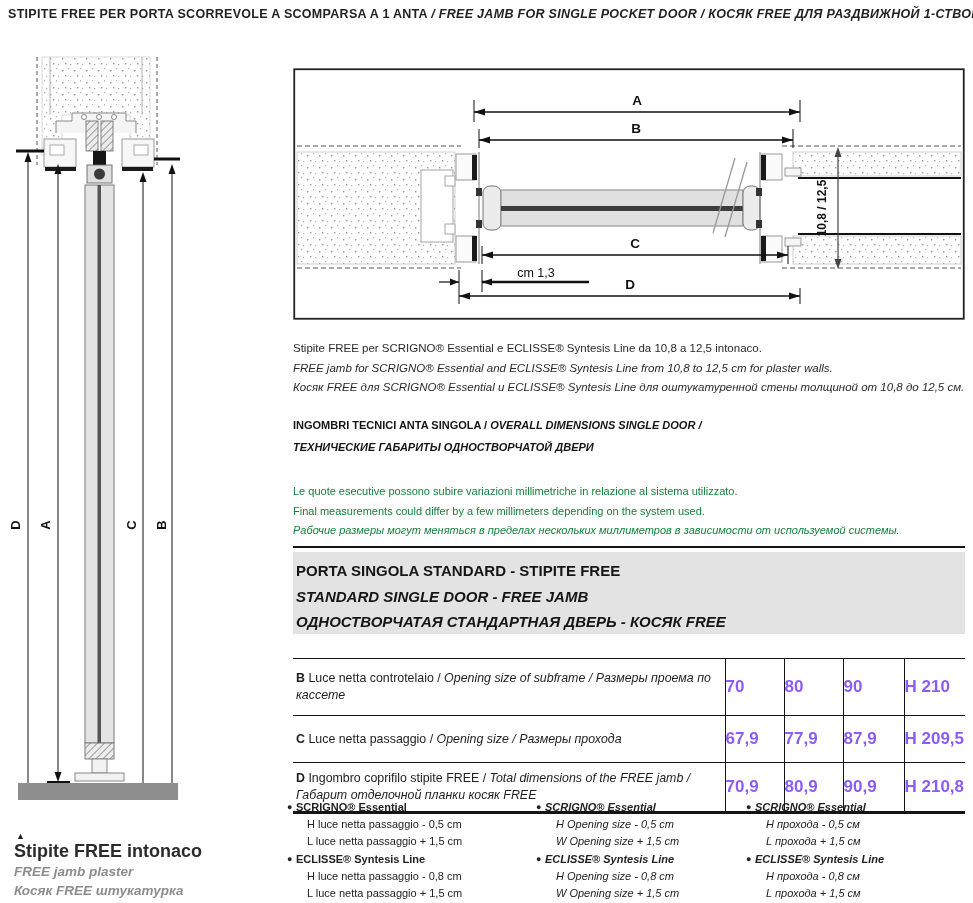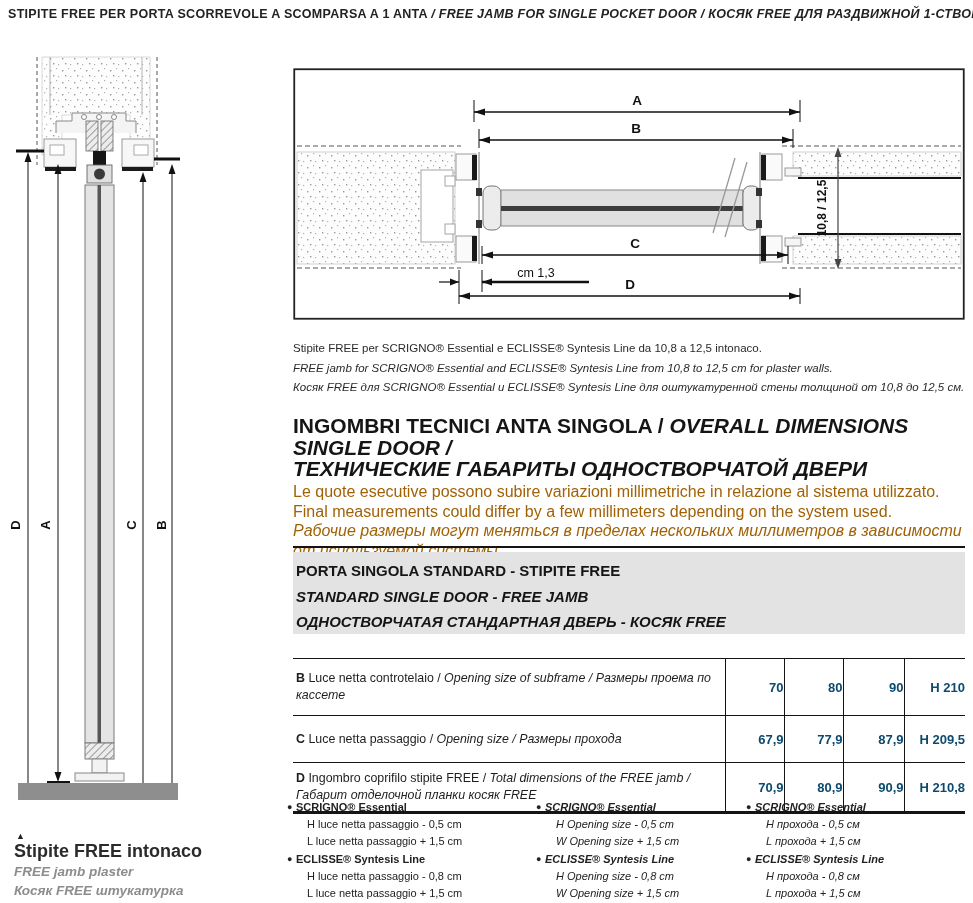--- a/index.html
+++ b/index.html
@@ -7,35 +7,35 @@
         font-family:"Liberation Sans",sans-serif;color:#1c1c1c;}
   .abs{position:absolute;}
   
   .doc-title{top:7px;left:8px;width:960px;font-size:12.5px;letter-spacing:.3px;white-space:nowrap;font-weight:bold;color:#222;}
   .doc-title i{font-weight:bold;}
   
   .fig-box{top:68px;left:293px;width:672px;height:252px;}
   
   .fig-caption{top:339px;left:293px;width:680px;font-size:11.5px;line-height:19.5px;white-space:nowrap;color:#2a2a2a;}
   
-  .sec-heading{top:415px;left:293px;width:664px;font-size:21px;font-weight:bold;line-height:21.5px;color:#151515;}
-  
-  .notes{top:482px;left:293px;width:672px;font-size:16px;line-height:19.5px;color:#a16207;}
+  .sec-heading{top:415px;left:293px;width:664px;font-size:11px;font-weight:bold;line-height:21.5px;color:#151515;}
+  
+  .notes{top:482px;left:293px;width:672px;font-size:11px;line-height:19.5px;color:#15803d;}
   
   .rule{top:546px;left:293px;width:672px;height:2px;background:#141414;}
   .grey-head{top:552px;left:293px;width:672px;height:82px;background:#e3e3e3;
              font-size:15px;font-weight:bold;line-height:25.5px;color:#151515;padding-top:6px;box-sizing:border-box;}
   .grey-head div{padding-left:3px;}
   
   .spec-wrap{top:630px;left:293px;width:672px;}
   table.spec{border-collapse:collapse;width:672px;table-layout:fixed;
              border-top:1.5px solid #141414;border-bottom:3.5px solid #141414;margin-top:28px;}
   table.spec td{padding:0;}
   table.spec td.desc{font-size:12.4px;line-height:17px;padding-left:3px;padding-right:6px;color:#1e1e1e;}
-  table.spec td.val{font-size:13px;font-weight:bold;text-align:right;border-left:1.4px solid #141414;color:#0c4a6e;}
+  table.spec td.val{font-size:17px;font-weight:bold;text-align:left;border-left:1.4px solid #141414;color:#8b5cf6;}
   table.spec tr.r1 td{height:56px;}
   table.spec tr.r2 td{height:46px;border-top:1.5px solid #141414;}
   table.spec tr.r3 td{height:48px;border-top:1.5px solid #141414;}
   
   .fn-col{top:799px;font-size:11px;line-height:17.2px;color:#222;}
   .fn-col.c1{left:296px;width:240px;}
   .fn-col.c2{left:545px;width:200px;font-style:italic;}
   .fn-col.c3{left:755px;width:210px;font-style:italic;}
   .fn-title{font-weight:bold;}
   .fn-line{padding-left:11px;}

